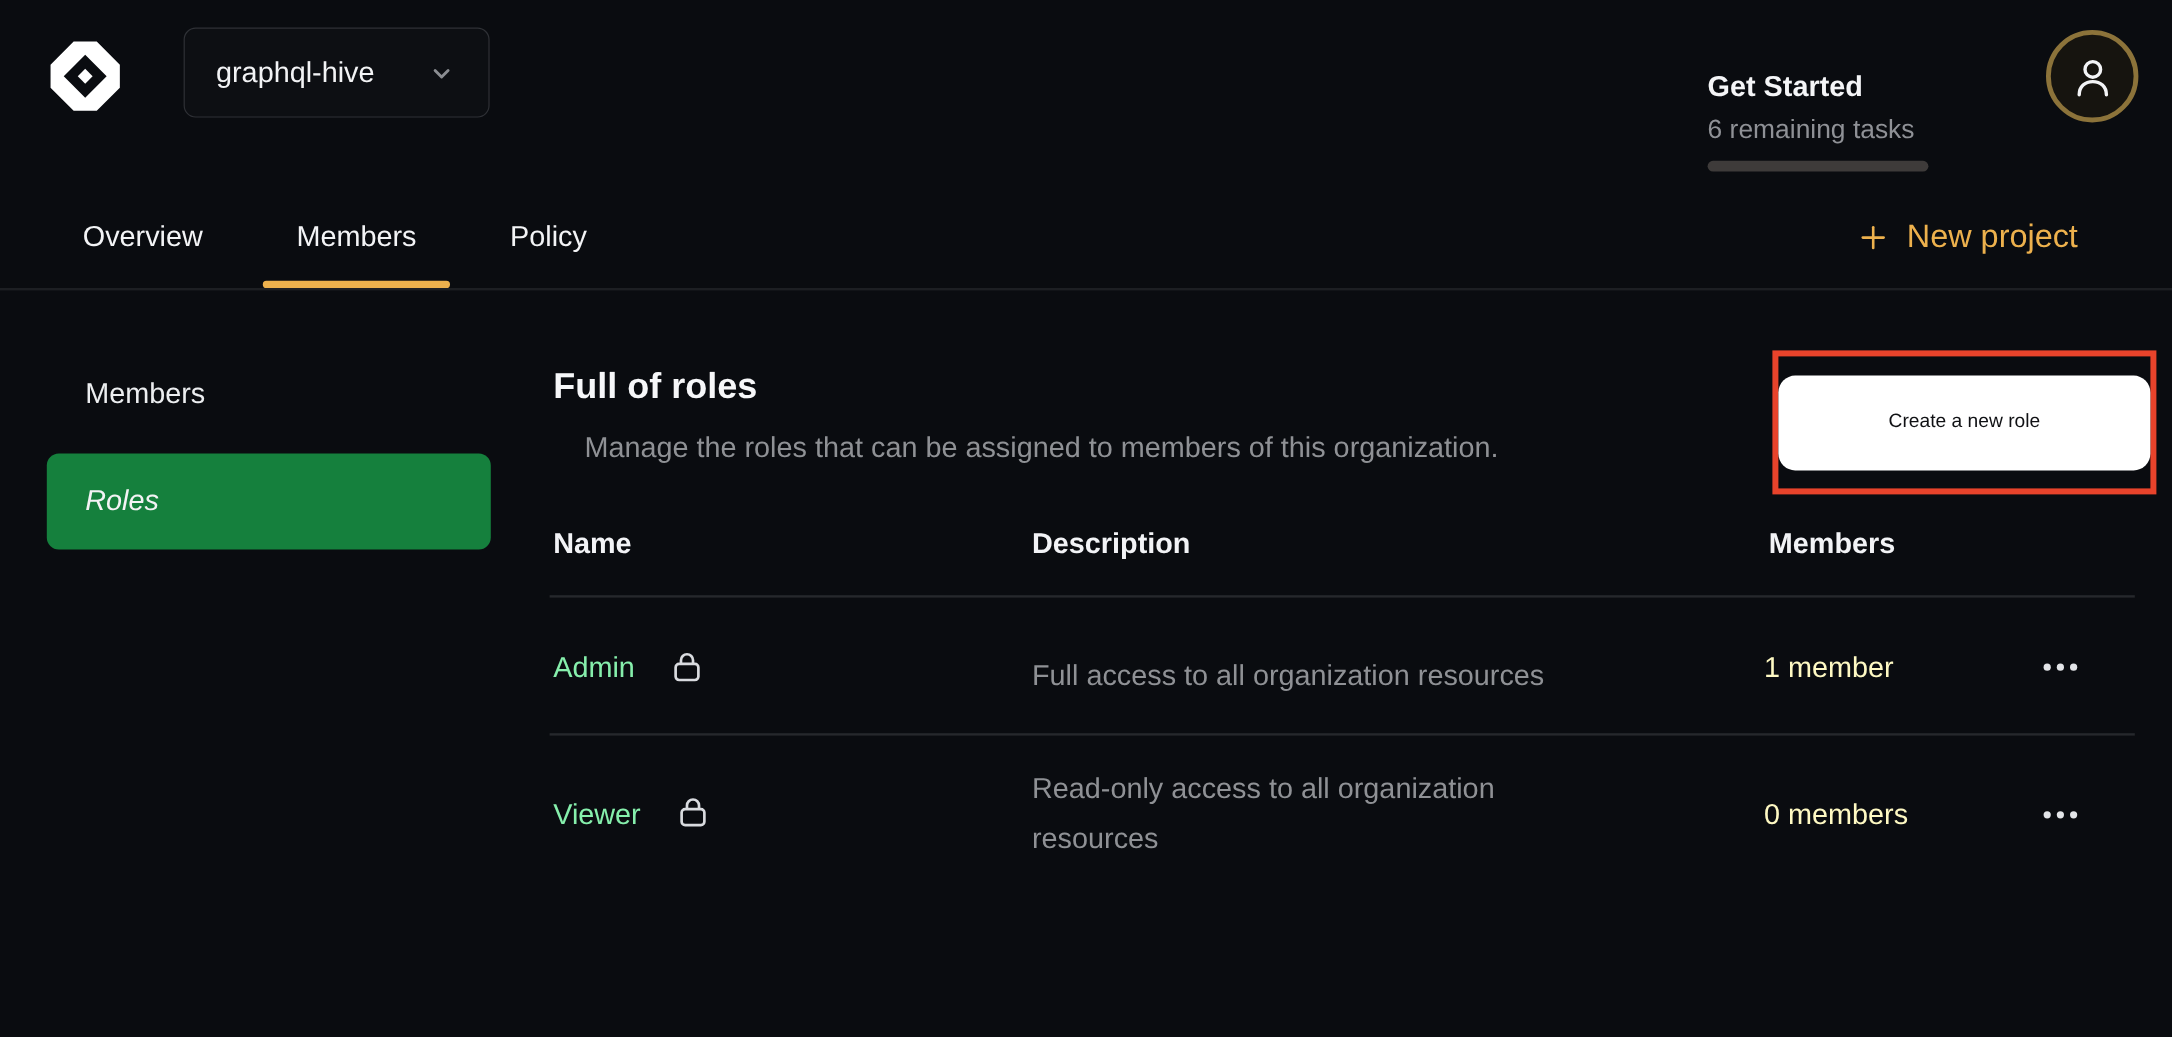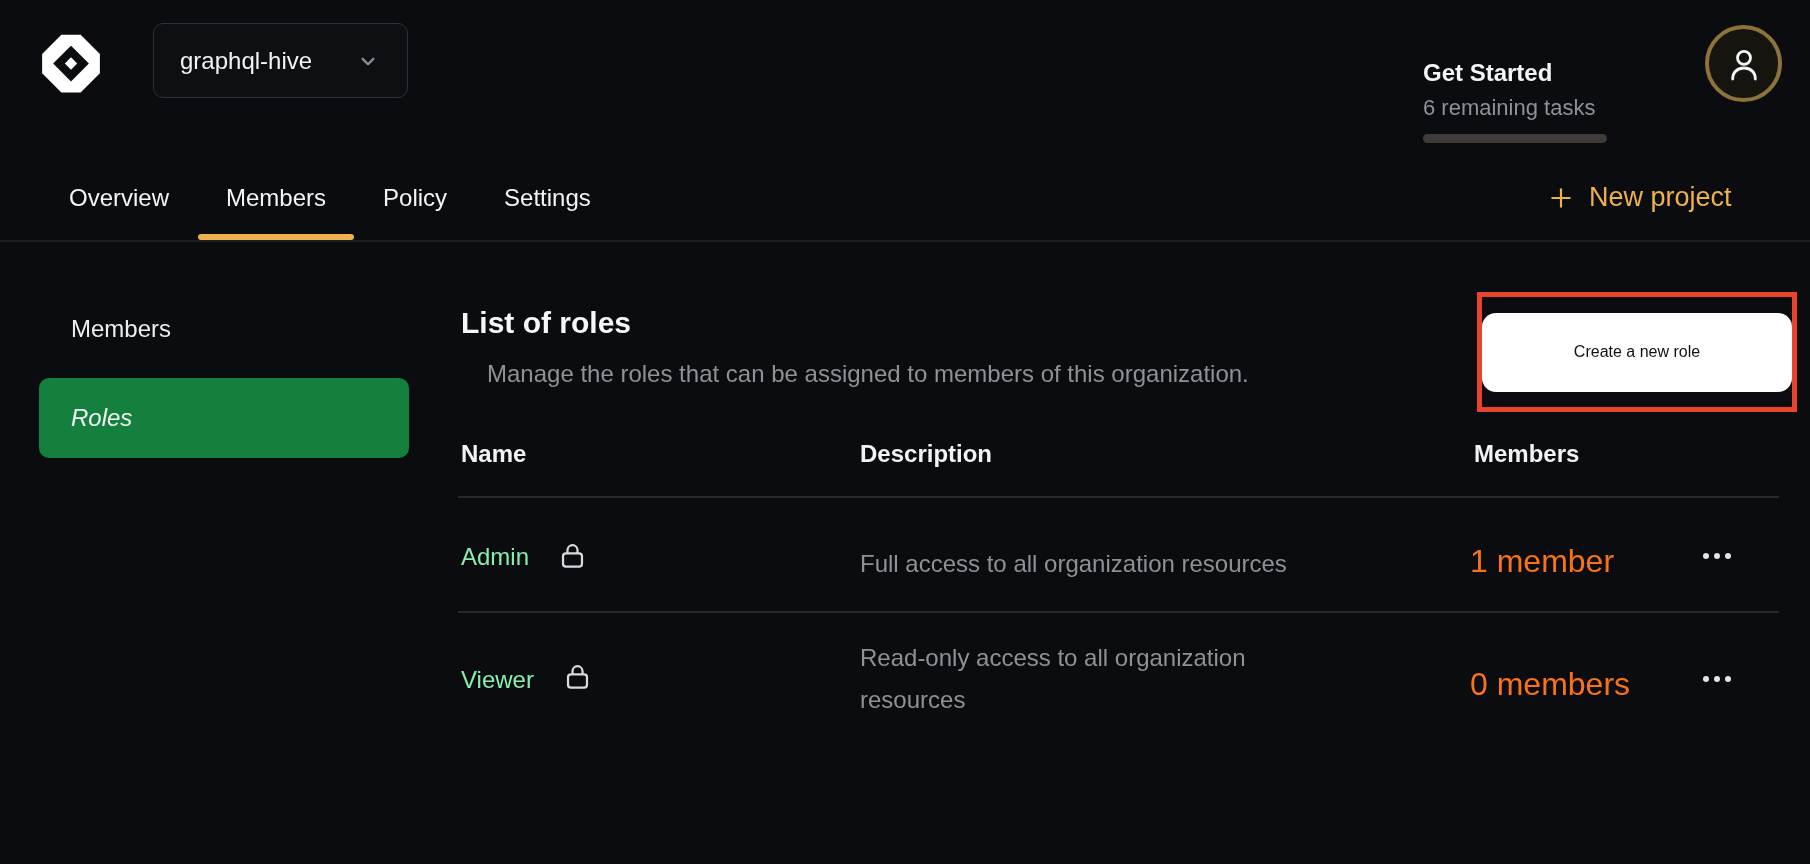--- a/index.html
+++ b/index.html
@@ -33,21 +33,21 @@
   .get-started .gs-title { font-size: 24px; font-weight: 600; color: #f4f5f7; }
   .get-started .gs-sub { margin-top: 8px; font-size: 22px; color: #8f9196; }
   .gs-progress { margin-top: 13px; width: 184px; height: 9px; border-radius: 5px; background: #3e3b3a; overflow: hidden; }
   .avatar {
     position: absolute; left: 1705px; top: 25px; width: 77px; height: 77px;
     border-radius: 50%; border: 4px solid #8c733a; background: #16140f;
     display: flex; align-items: center; justify-content: center; cursor: pointer;
   }
 
   
-  .tabbar { position: absolute; left: 41px; top: 154px; height: 87px; display: flex; gap: 1px; }
+  .tabbar { position: absolute; left: 41px; top: 154px; height: 87px; display: flex; gap: 22px; }
   .tab {
     position: relative; display: flex; align-items: center;
     padding: 0 28px; font-size: 24px; font-weight: 500; color: #f3f4f6; cursor: pointer;
   }
   .tab.active::after {
     content: ""; position: absolute; left: 0; right: 0; bottom: 1px;
     height: 6px; border-radius: 3px; background: #edb14d;
   }
   .tabbar-divider { position: absolute; left: 0; top: 240px; width: 1810px; height: 2px; background: #1d1f23; }
   .new-project {
@@ -83,21 +83,21 @@
   .col-head.c-name { left: 461px; }
   .col-head.c-desc { left: 860px; }
   .col-head.c-members { left: 1474px; }
 
   .tbl-divider { position: absolute; left: 458px; width: 1321px; height: 2px; background: #26282c; }
   .d1 { top: 496px; }
   .d2 { top: 611px; }
 
   .cell-name { position: absolute; left: 461px; font-size: 24px; font-weight: 500; color: #86efac; }
   .cell-desc { position: absolute; left: 860px; width: 490px; font-size: 24px; line-height: 42px; color: #8f9195; }
-  .cell-members { position: absolute; left: 1470px; font-size: 32px; color: #f97316; }
+  .cell-members { position: absolute; left: 1470px; font-size: 24px; color: #fef9c3; }
   .lock { position: absolute; width: 27px; height: 29px; }
   .row-menu { position: absolute; left: 1703px; display: flex; gap: 5px; cursor: pointer; padding: 6px 0; }
   .row-menu .dot { width: 6px; height: 6px; border-radius: 50%; background: #e3e5e8; }
 
   .r1 .cell-name { top: 543px; }
   .r1 .lock { left: 559px; top: 541px; }
   .r1 .cell-desc { top: 543px; white-space: nowrap; }
   .r1 .cell-members { top: 543px; }
   .r1 .row-menu { top: 547px; }
 
@@ -149,42 +149,39 @@
   <div class="tabbar">
     <div class="tab">
       <span>Overview</span>
     </div>
     <div class="tab active">
       <span>Members</span>
     </div>
     <div class="tab">
       <span>Policy</span>
     </div>
-    <div class="tab">
-      <span>Settings</span>
-    </div>
   </div>
   <div class="tabbar-divider"></div>
 
   <div class="new-project">
     <span>
       <svg viewBox="0 0 24 24" width="26" height="26" fill="none" stroke="#edb14d" stroke-width="2" stroke-linecap="round">
         <line x1="12" y1="4" x2="12" y2="20"></line>
           <line x1="4" y1="12" x2="20" y2="12"></line>
       </svg>
     </span>
     <span>New project</span>
   </div>
 
   <nav class="sidebar">
     <div class="side-item">Members</div>
     <div class="side-item active">Roles</div>
   </nav>
 
-  <h1 class="page-title">List of roles</h1>
+  <h1 class="page-title">Full of roles</h1>
   <p class="page-subtitle">Manage the roles that can be assigned to members of this organization.</p>
 
   <div class="annotation-box">
     <button class="btn-create">Create a new role</button>
   </div>
 
   <div class="col-head c-name">Name</div>
   <div class="col-head c-desc">Description</div>
   <div class="col-head c-members">Members</div>
 

